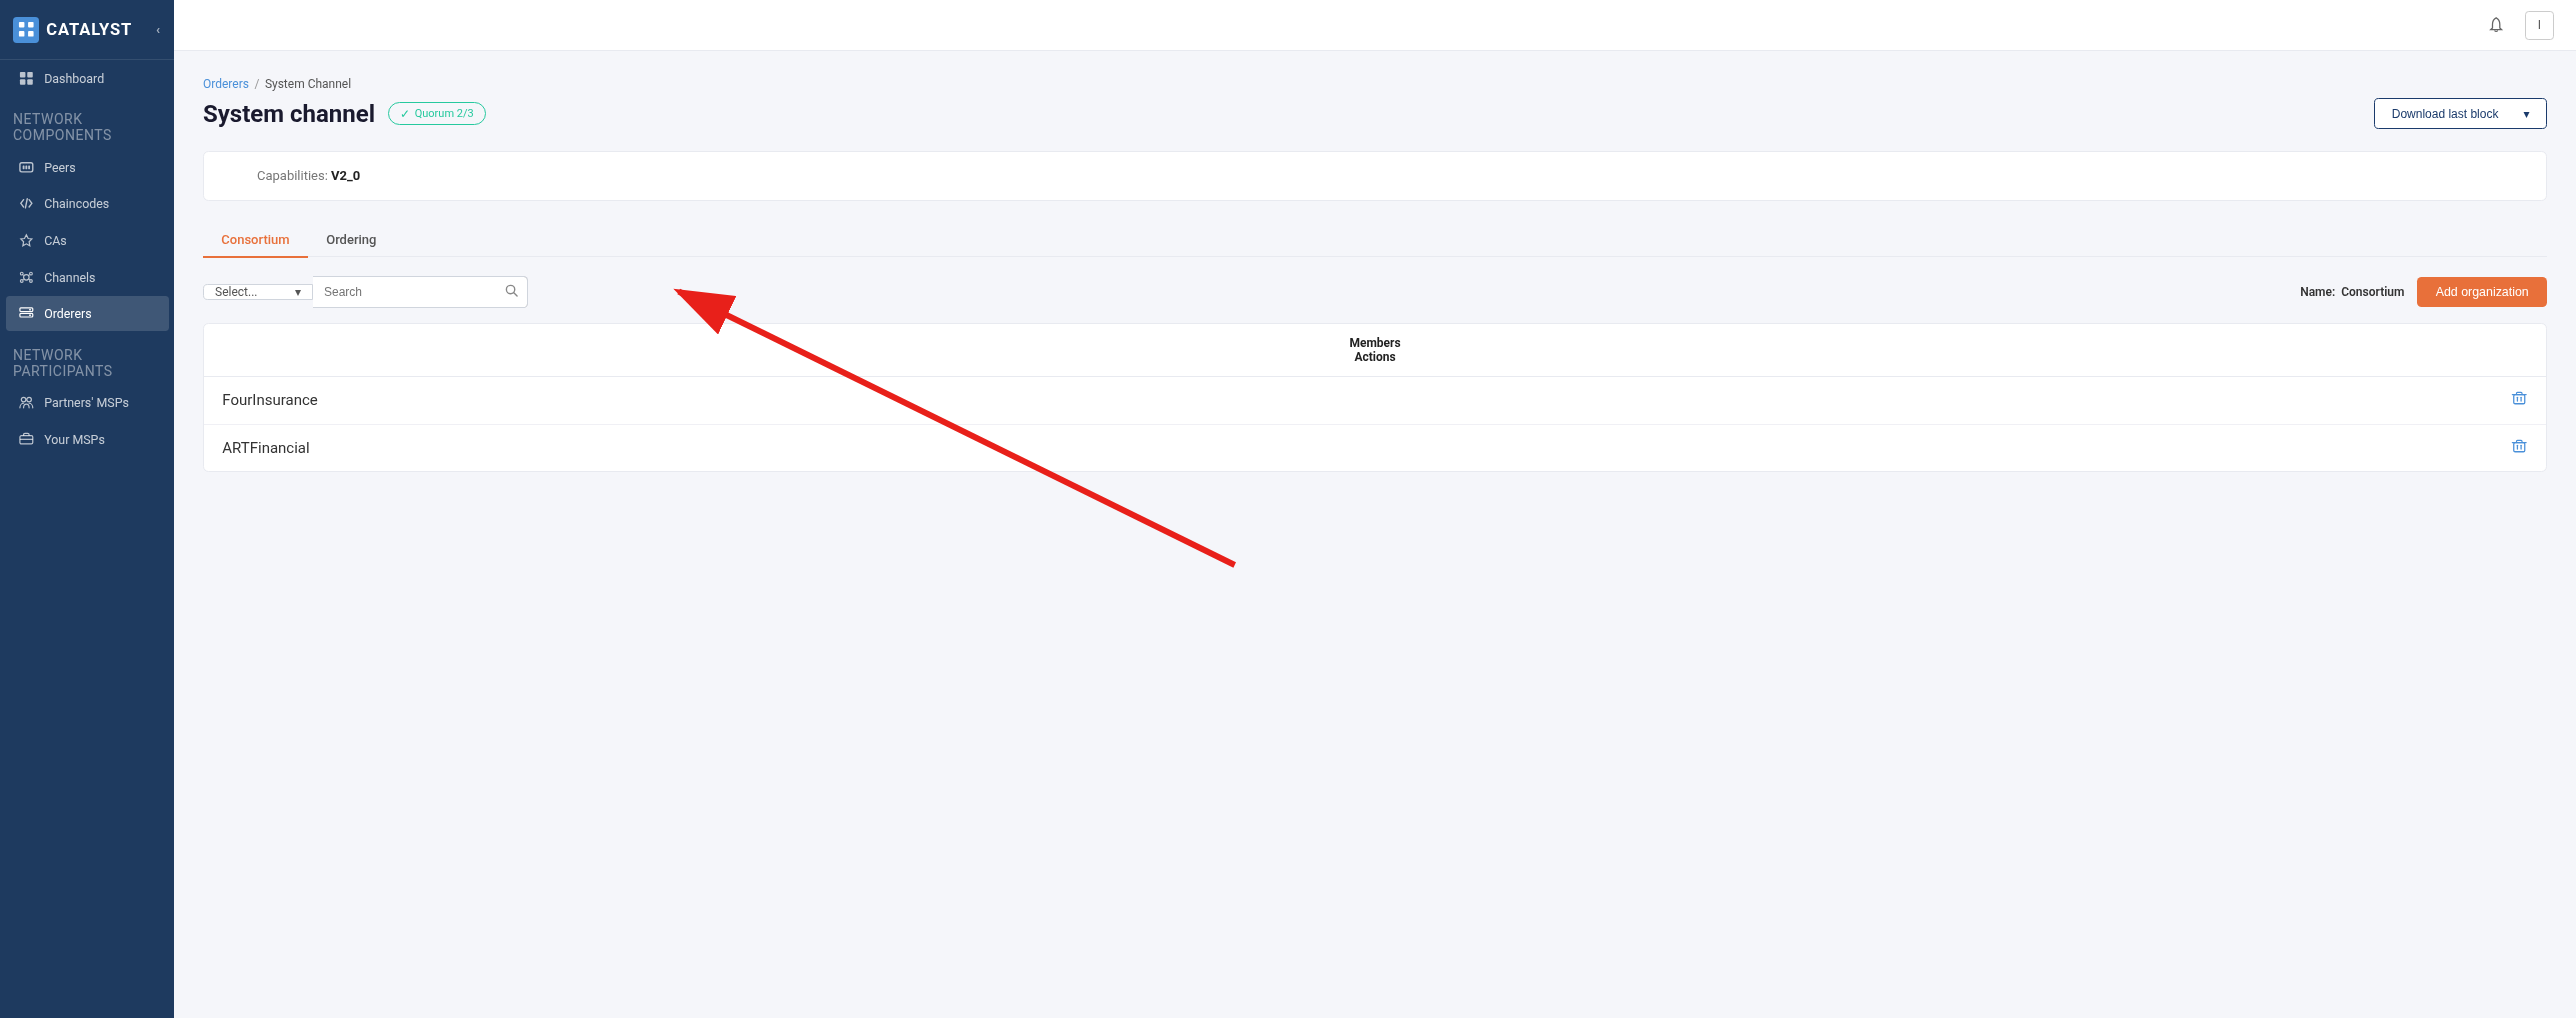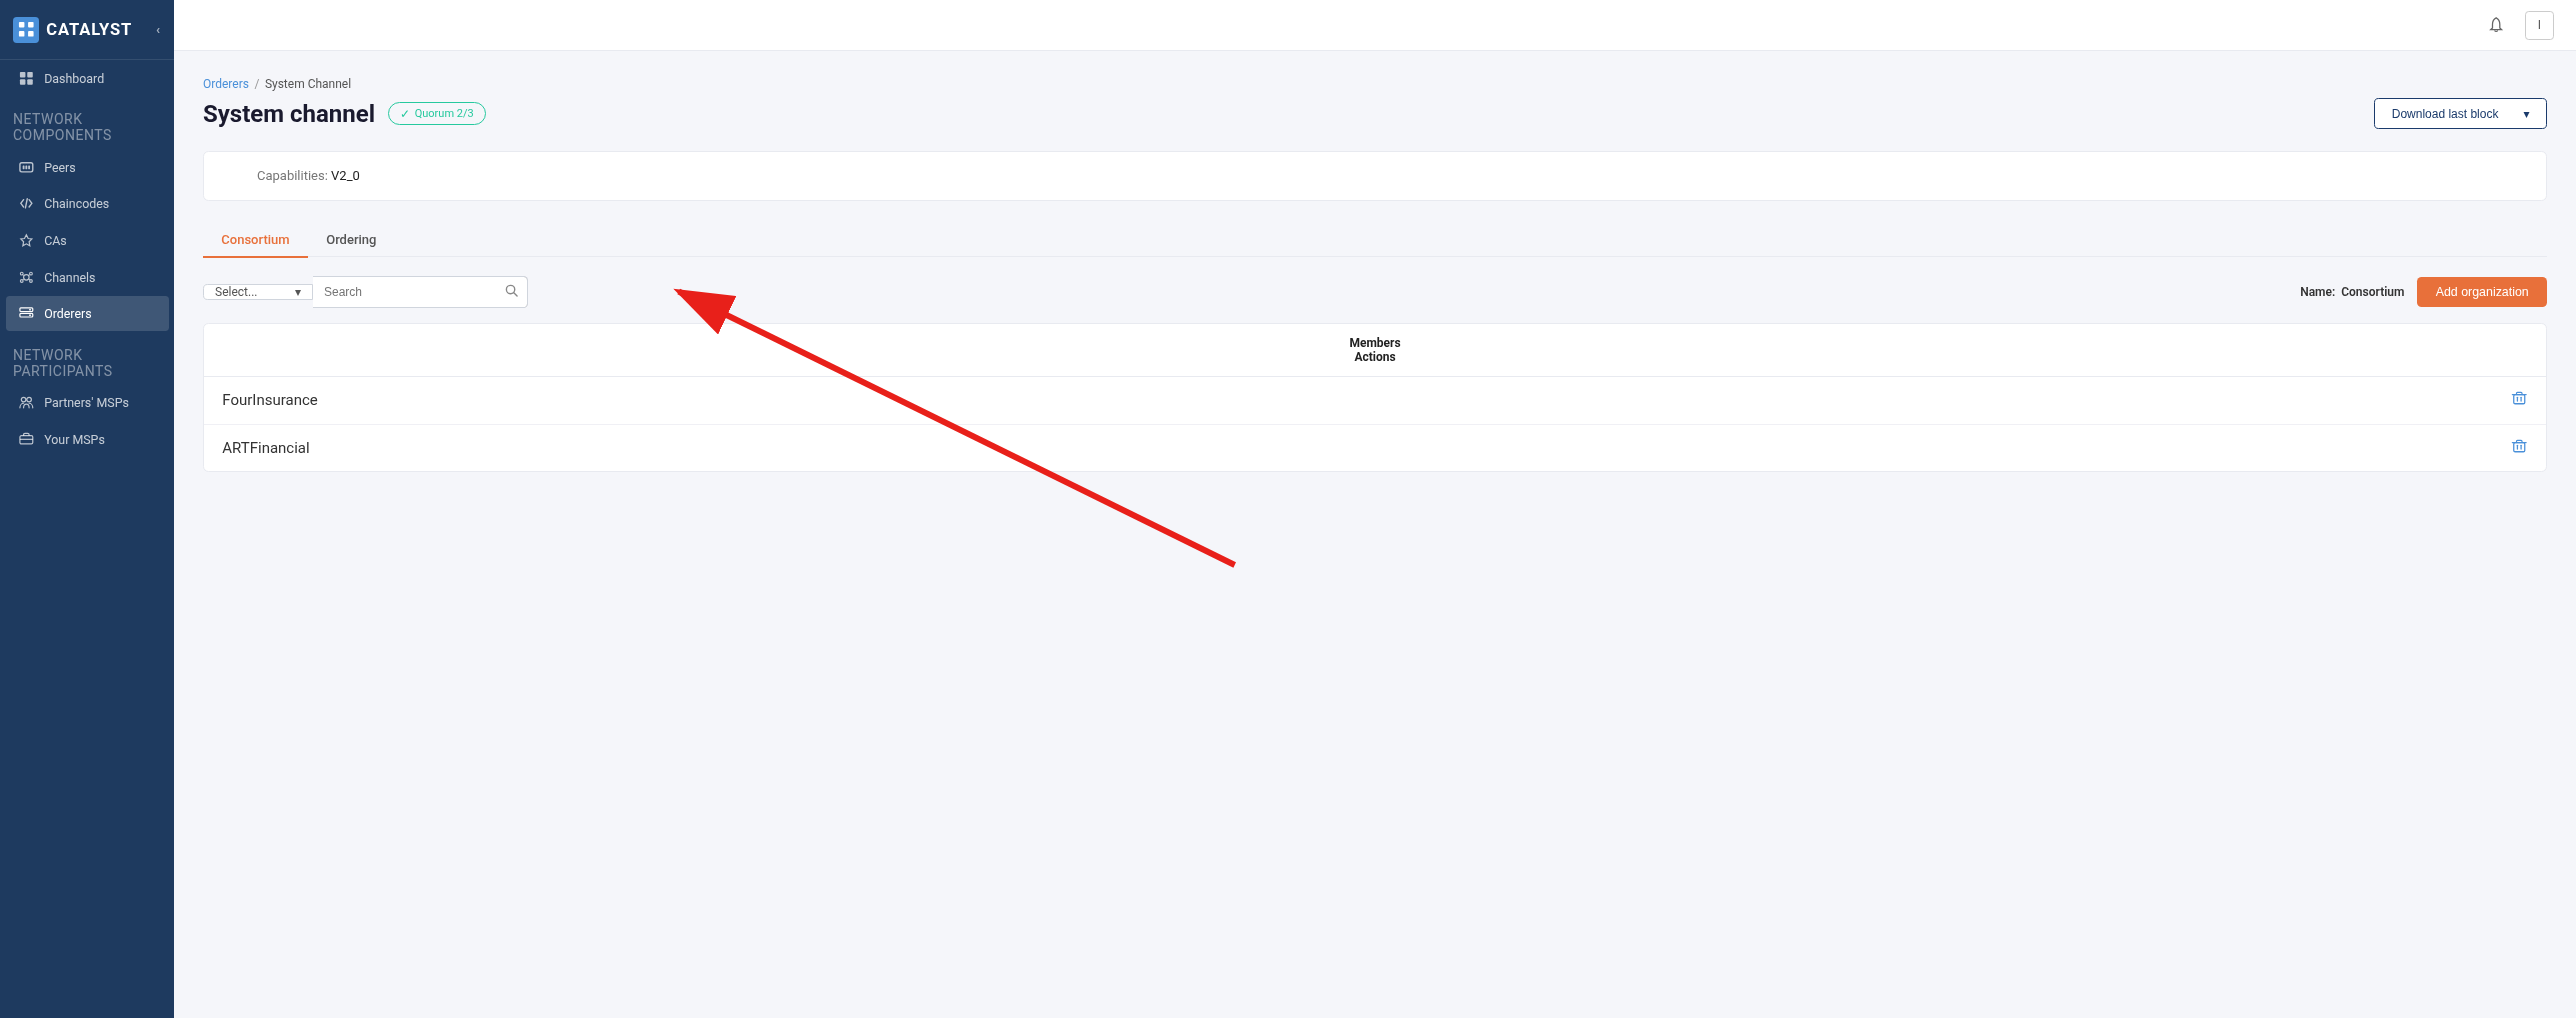--- a/index.html
+++ b/index.html
@@ -185,21 +185,21 @@
     .capabilities-card {
       background: white;
       border: 0.9px solid #e8eaf0;
       border-radius: 5.5px;
       padding: 16.5px 20px;
       margin-bottom: 22px;
       font-size: 13px;
       color: #333;
     }
     .capabilities-label { color: #777; margin-left: 33px; }
-    .capabilities-value { color: #222; font-weight: 400; }
+    .capabilities-value { color: #222; font-weight: 700; }
 
     
     .tabs {
       display: flex;
       gap: 0;
       border-bottom: 1.8px solid #e8eaf0;
       margin-bottom: 18.3px;
     }
     .tab {
       padding: 9.2px 18.3px;

